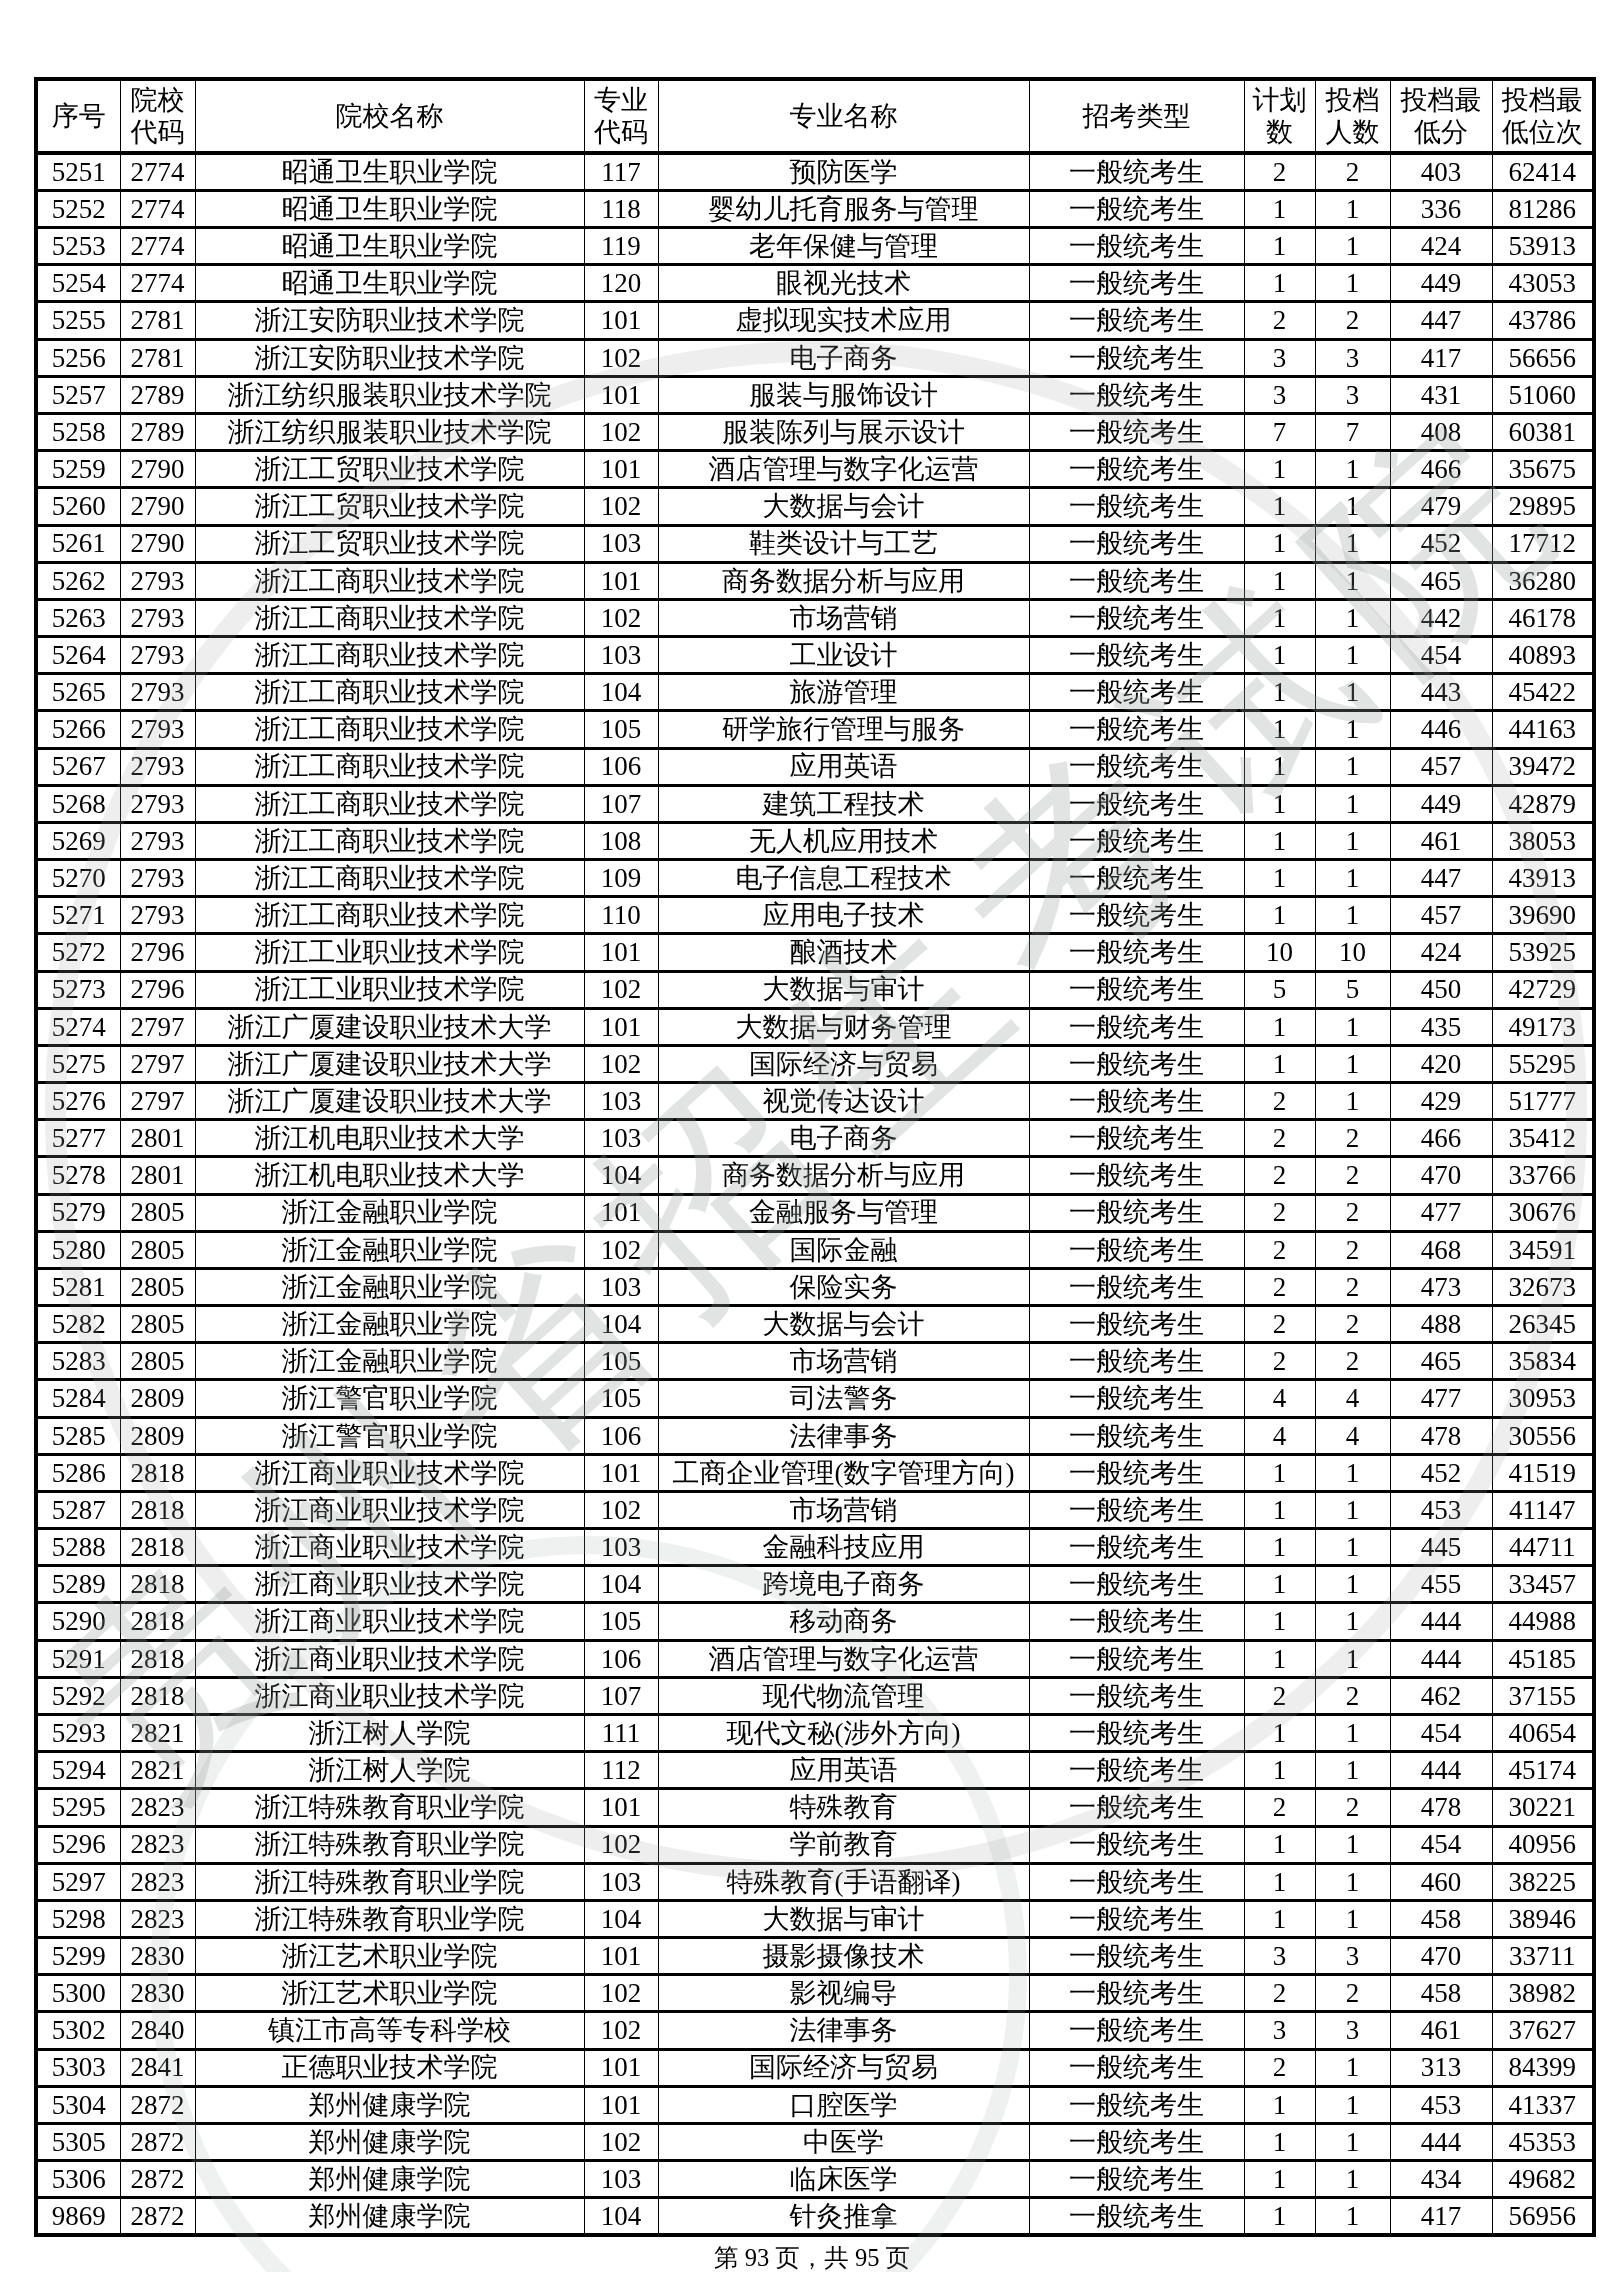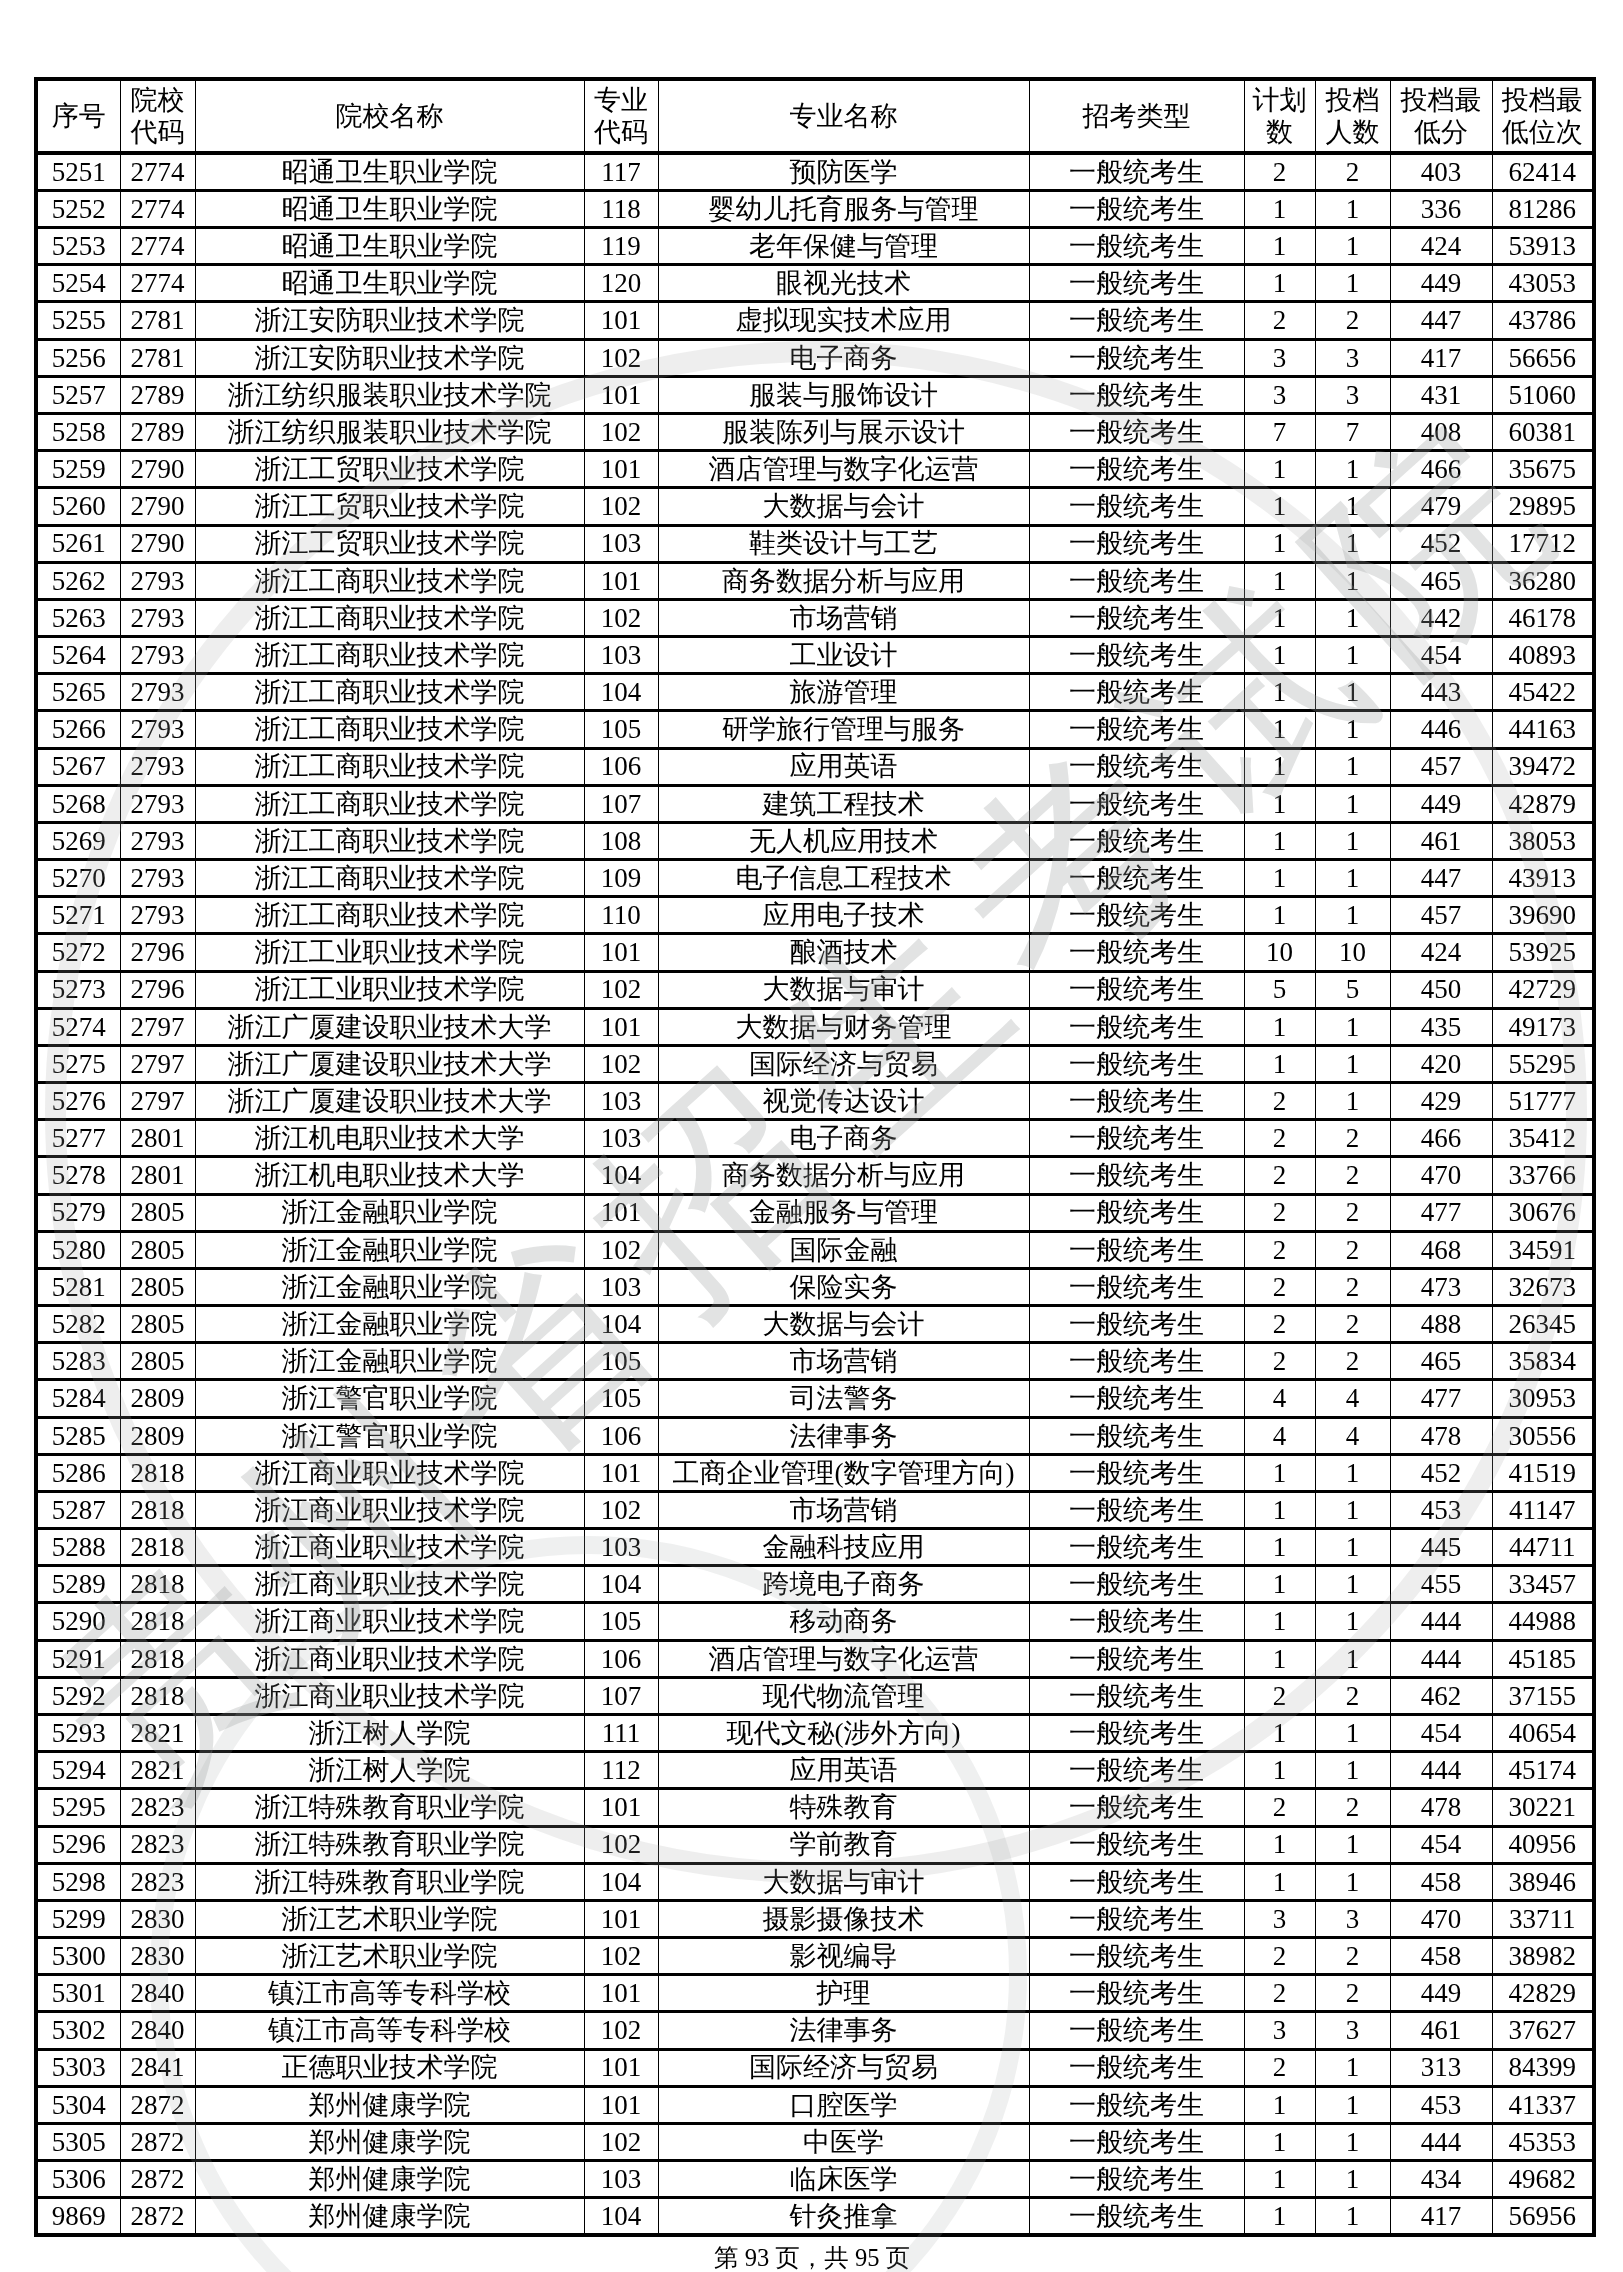--- a/index.html
+++ b/index.html
@@ -677,20 +677,32 @@
         <td>浙江特殊教育职业学院</td>
         <td>102</td>
         <td>学前教育</td>
         <td>一般统考生</td>
         <td>1</td>
         <td>1</td>
         <td>454</td>
         <td>40956</td>
       </tr>
       <tr>
+        <td>5297</td>
+        <td>2823</td>
+        <td>浙江特殊教育职业学院</td>
+        <td>103</td>
+        <td>特殊教育(手语翻译)</td>
+        <td>一般统考生</td>
+        <td>1</td>
+        <td>1</td>
+        <td>460</td>
+        <td>38225</td>
+      </tr>
+      <tr>
         <td>5298</td>
         <td>2823</td>
         <td>浙江特殊教育职业学院</td>
         <td>104</td>
         <td>大数据与审计</td>
         <td>一般统考生</td>
         <td>1</td>
         <td>1</td>
         <td>458</td>
         <td>38946</td>
@@ -711,32 +723,20 @@
         <td>5300</td>
         <td>2830</td>
         <td>浙江艺术职业学院</td>
         <td>102</td>
         <td>影视编导</td>
         <td>一般统考生</td>
         <td>2</td>
         <td>2</td>
         <td>458</td>
         <td>38982</td>
-      </tr>
-      <tr>
-        <td>5301</td>
-        <td>2840</td>
-        <td>镇江市高等专科学校</td>
-        <td>101</td>
-        <td>护理</td>
-        <td>一般统考生</td>
-        <td>2</td>
-        <td>2</td>
-        <td>449</td>
-        <td>42829</td>
       </tr>
       <tr>
         <td>5302</td>
         <td>2840</td>
         <td>镇江市高等专科学校</td>
         <td>102</td>
         <td>法律事务</td>
         <td>一般统考生</td>
         <td>3</td>
         <td>3</td>

